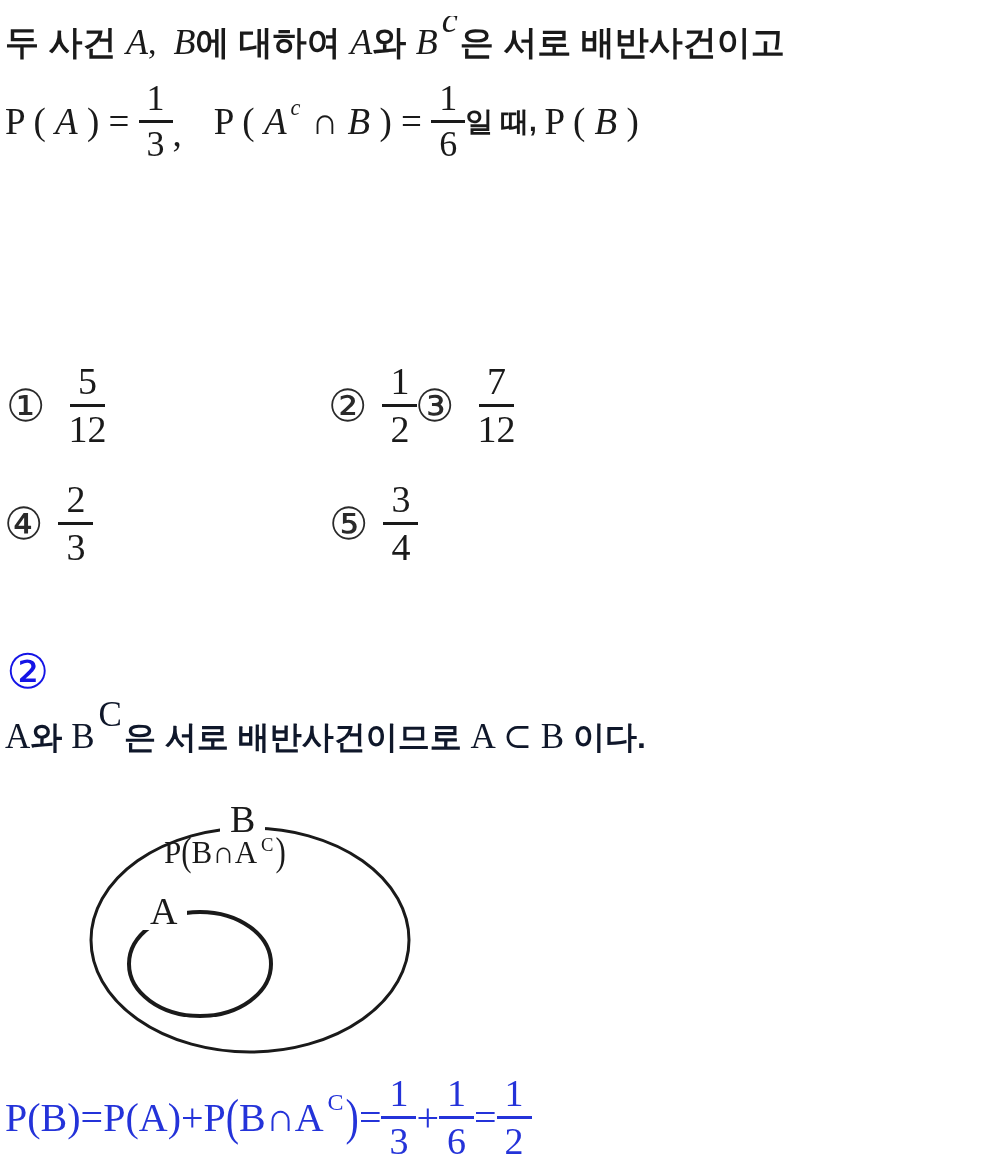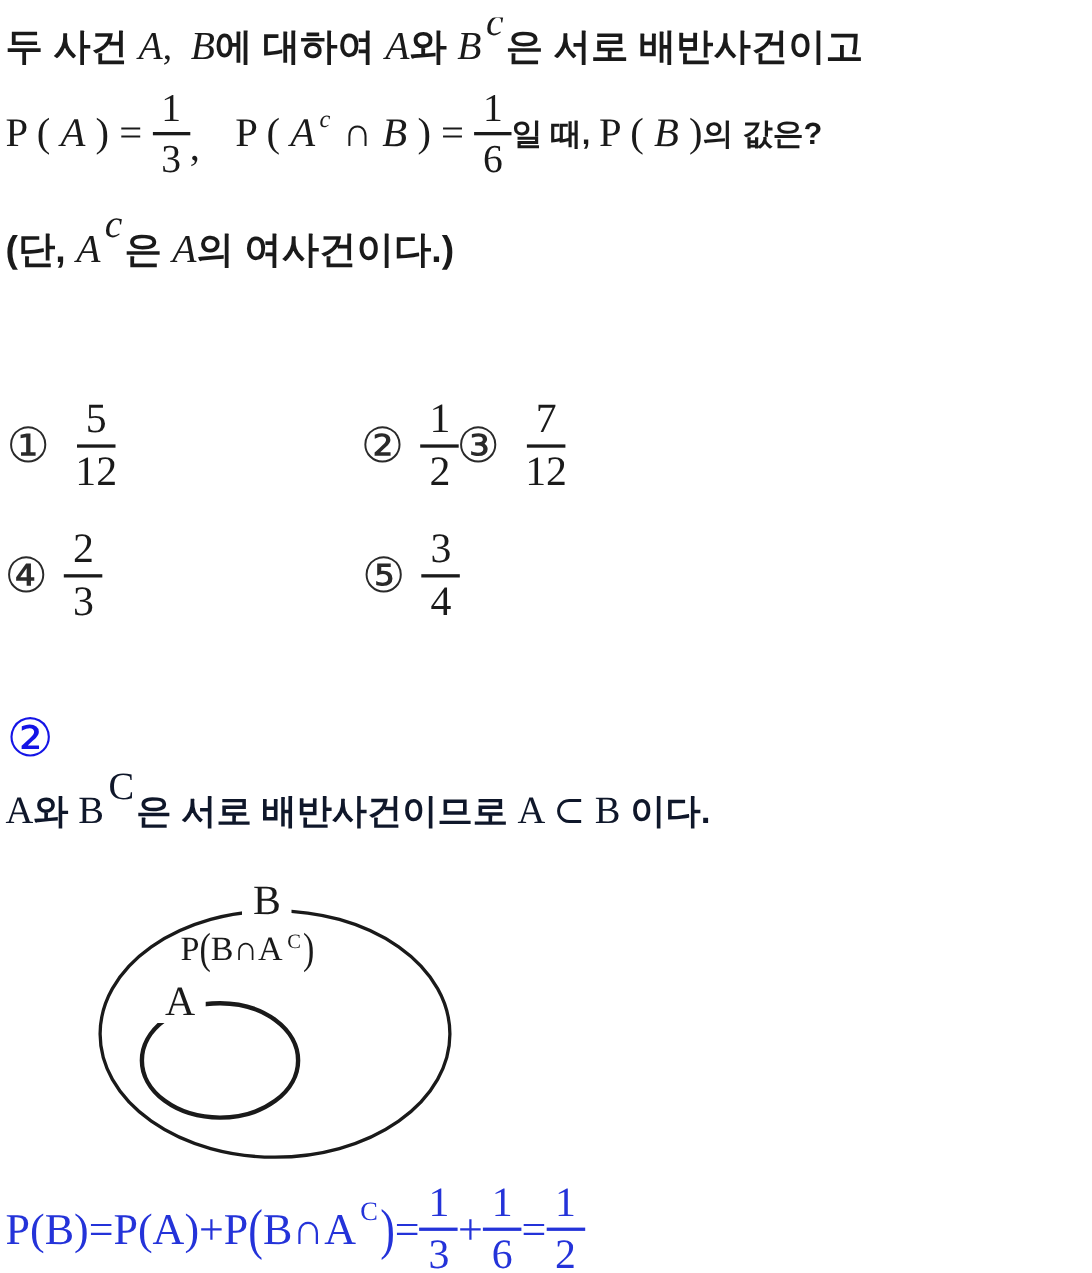--- a/index.html
+++ b/index.html
@@ -40,21 +40,21 @@
         font-family:"Liberation Sans","DejaVu Sans",sans-serif;line-height:1;}
   .explanation{position:absolute;left:5px;top:700px;font-size:32px;color:#0f172a;}
   .explanation .mr{font-size:35px;}
 
   .venn{position:absolute;left:88px;top:783px;width:330px;height:258px;}
   .venn svg{position:absolute;left:0;top:0;}
   .venn-label{position:absolute;background:#ffffff;font-family:"Liberation Serif","DejaVu Serif",serif;
         font-size:38px;line-height:1;padding:0 10px;color:#1a1a1a;}
   .venn-b{left:132px;top:1px;}
   .venn-a{left:52px;top:93px;}
-  .venn-region{position:absolute;left:76px;top:46px;font-size:31px;color:#1a1a1a;white-space:nowrap;
+  .venn-region{position:absolute;left:76px;top:36px;font-size:31px;color:#1a1a1a;white-space:nowrap;
         font-family:"Liberation Serif","DejaVu Serif",serif;}
 
   .formula{position:absolute;left:5px;top:1058px;display:flex;align-items:center;
         font-size:40px;color:#2433d9;}
   .formula .frac{font-size:38px;}
   .formula .frac .num{border-bottom-width:3px;}
 </style>
 </head>
 <body>
 
@@ -78,24 +78,22 @@
       <span class="mi" data-bind="problem.line2.v3">B</span>
       <span class="mr" data-bind="problem.line2.m4"> ) = </span>
     <span class="frac">
         <span class="num" data-bind="problem.line2.frac2.num">1</span>
         <span class="den" data-bind="problem.line2.frac2.den">6</span>
       </span>
     <span class="ko" data-bind="problem.line2.k1">일 때, </span>
       <span class="mr" data-bind="problem.line2.m5">P ( </span>
       <span class="mi" data-bind="problem.line2.v4">B</span>
       <span class="mr" data-bind="problem.line2.m6"> )</span>
-      <span class="ko" data-bind="problem.line2.k2">의 값은?</span>
   </div>
 
-  <div class="line3"><span class="ko" data-bind="problem.line3.k1">(단, </span><span class="mi" data-bind="problem.line3.v1">A</span><span class="sup mi" data-bind="problem.line3.sup">c</span><span class="ko" data-bind="problem.line3.k2">은 </span><span class="mi" data-bind="problem.line3.v2">A</span><span class="ko" data-bind="problem.line3.k3">의 여사건이다.)</span></div>
 
   <div class="choice" id="c1">
     <span class="marker" data-bind="choices.0.marker">①</span>
     <span class="frac">
         <span class="num" data-bind="choices.0.num">5</span>
         <span class="den" data-bind="choices.0.den">12</span>
       </span>
   </div>
   <div class="choice" id="c2">
     <span class="marker" data-bind="choices.1.marker">②</span>

